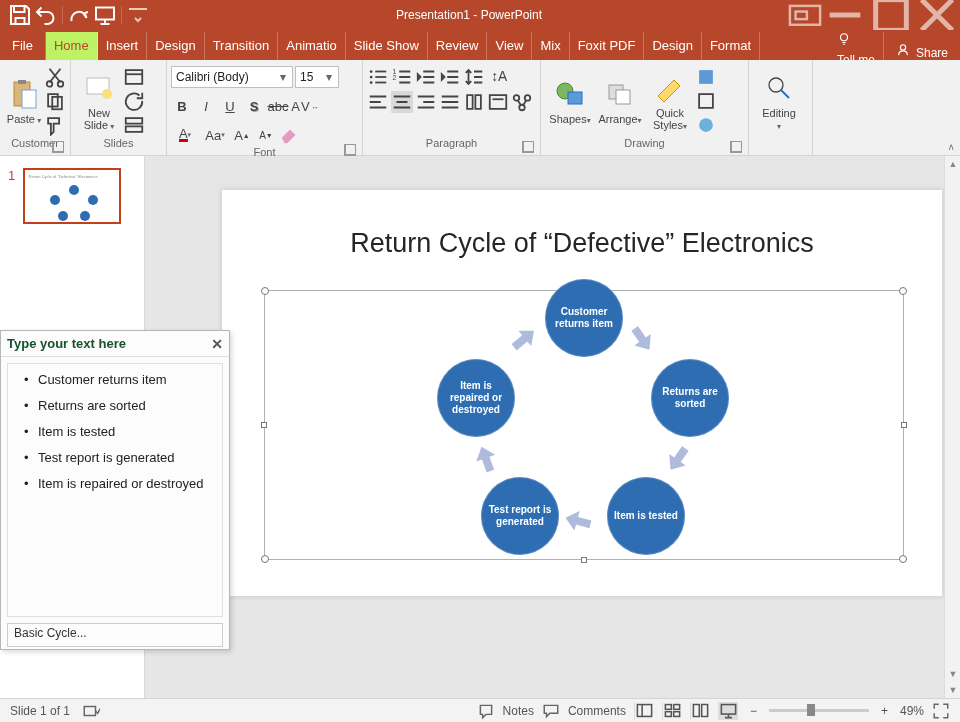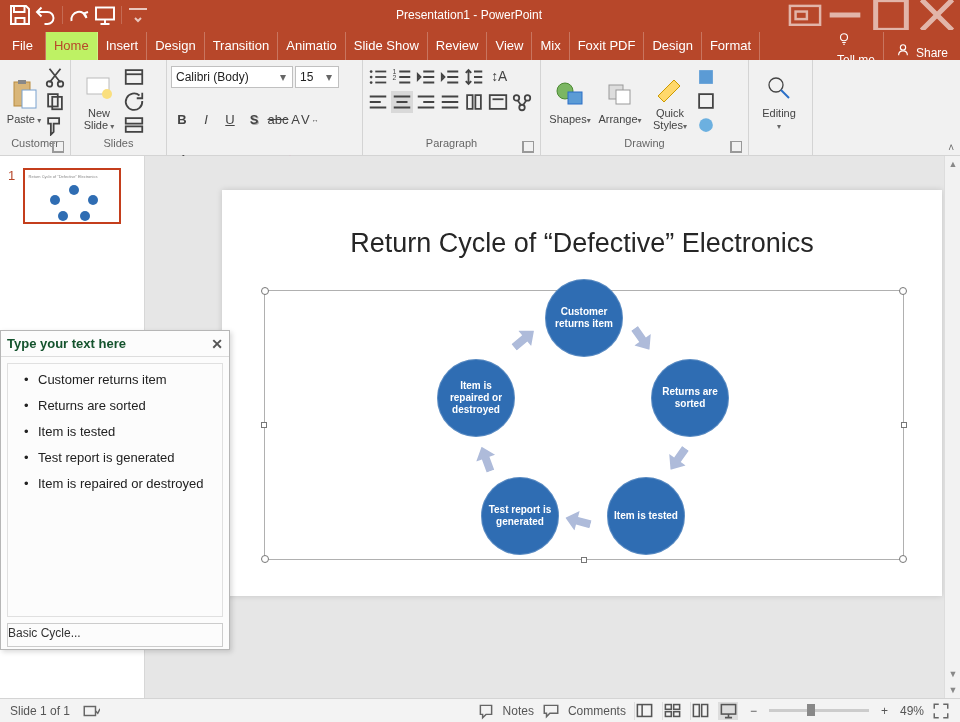--- a/index.html
+++ b/index.html
@@ -75,21 +75,21 @@
 
   
   .textpane { position: absolute; left: 0; top: 330px; width: 230px; height: 320px; background: #fcfcfc; border: 1px solid #b6b6b6; box-shadow: 2px 2px 5px rgba(0,0,0,0.15); z-index: 50; }
   .tp-head { height: 26px; border-bottom: 1px solid #ddd; display: flex; align-items: center; padding: 0 6px; }
   .tp-title { color: #14532d; font-weight: bold; font-size: 13px; flex: 1; }
   .tp-close { font-size: 14px; color: #555; font-weight: bold; }
   .tp-body { padding: 8px 10px 4px 10px; height: 254px; border: 1px solid #e0e0e0; margin: 6px; overflow: hidden; }
   .tp-body ul { list-style: none; padding-left: 6px; }
   .tp-body li { font-size: 13px; color: #222; margin-bottom: 10px; padding-left: 14px; position: relative; line-height: 16px; }
   .tp-body li::before { content: "•"; position: absolute; left: 0; top: 0; }
-  .tp-foot { height: 24px; border: 1px solid #ccc; margin: 0 6px 0 6px; padding: 2px 0; font-size: 12px; color: #333; }
+  .tp-foot { height: 24px; border: 1px solid #ccc; margin: 0 6px 0 6px; padding: 2px 6px; font-size: 12px; color: #333; }
 
   
   .statusbar { position: absolute; left: 0; right: 0; bottom: 0; height: 24px; background: #f3f3f3; border-top: 1px solid #d4d4d4; display: flex; align-items: center; font-size: 12px; color: #555; }
   .sb-left { padding-left: 10px; display: flex; align-items: center; gap: 12px; }
   .sb-right { margin-left: auto; display: flex; align-items: center; gap: 8px; padding-right: 10px; }
   .sb-ic { width: 18px; height: 18px; display: inline-flex; align-items: center; justify-content: center; color: #666; }
   .zoom-track { width: 100px; height: 3px; background: #ccc; position: relative; }
   .zoom-thumb { position: absolute; width: 8px; height: 12px; background: #888; top: -5px; left: 38px; }
   .viewbtn { width:20px; height:18px; display:inline-flex; align-items:center; justify-content:center; border-left:1px solid #ddd; }
 
@@ -252,21 +252,21 @@
               <rect class="s" x="2" y="3" width="12" height="4"></rect>
               <rect class="s" x="2" y="9" width="12" height="4"></rect>
             </svg>
           </div>
       </div>
     </div>
     <div class="group-label"><span>Slides</span></div>
   </div>
 
   <div class="group" style="width:196px">
-    <div class="group-body" style="flex-direction:column;align-items:flex-start;gap:20px;padding-top:2px">
+    <div class="group-body" style="flex-direction:column;align-items:flex-start;gap:7px;padding-top:2px">
       <div class="row">
         <div class="combo" style="width:122px">
             <span style="flex:1">Calibri (Body)</span>
             <span class="drop">▾</span>
           </div>
         <div class="combo" style="width:44px">
             <span style="flex:1">15</span>
             <span class="drop">▾</span>
           </div>
       </div>

